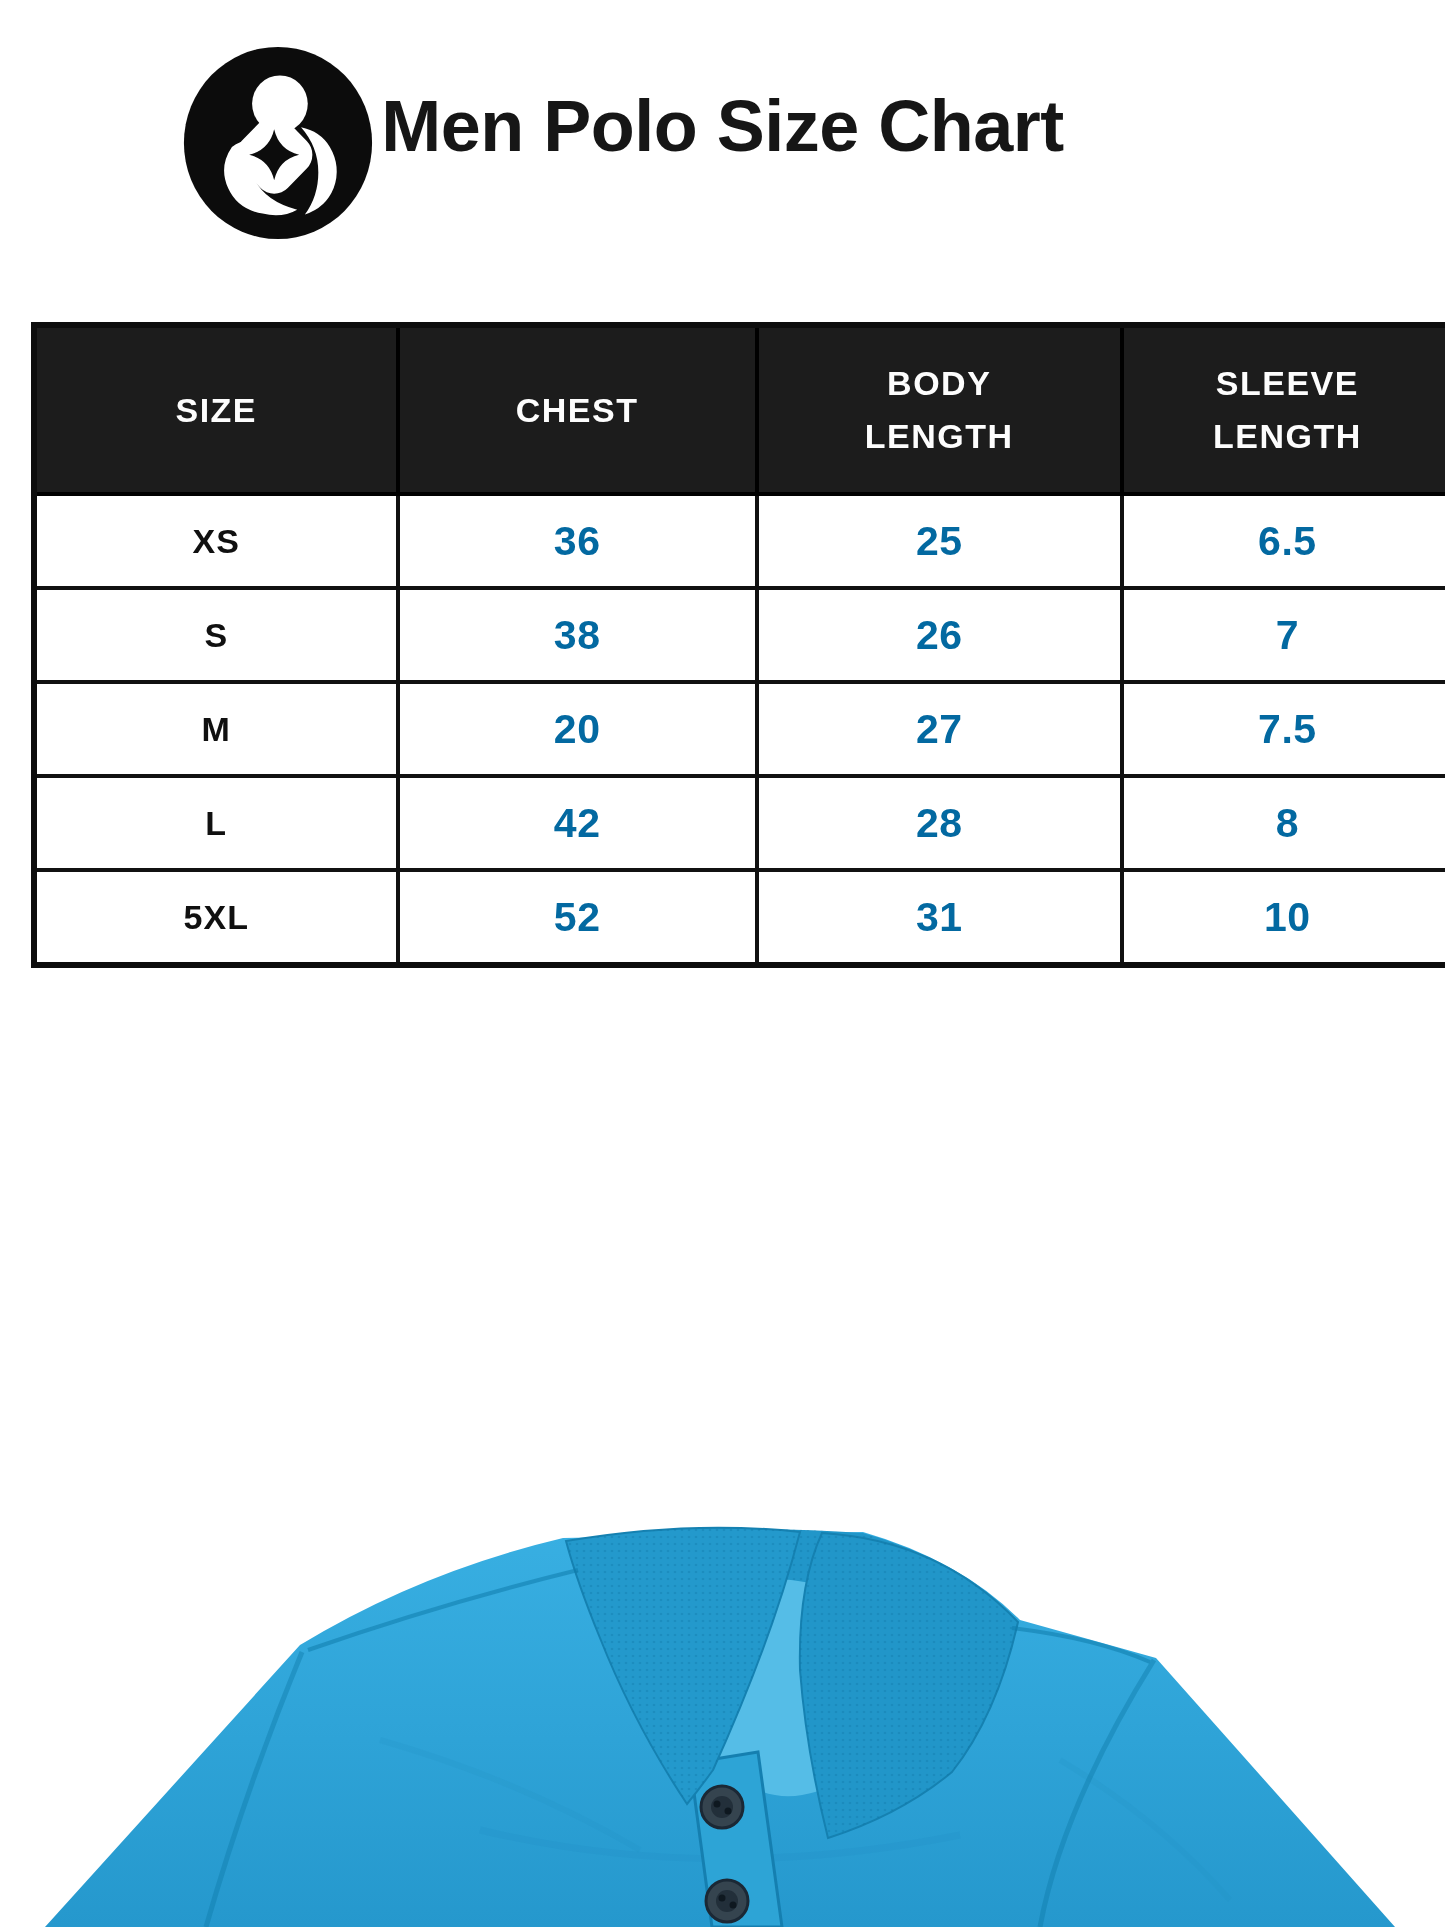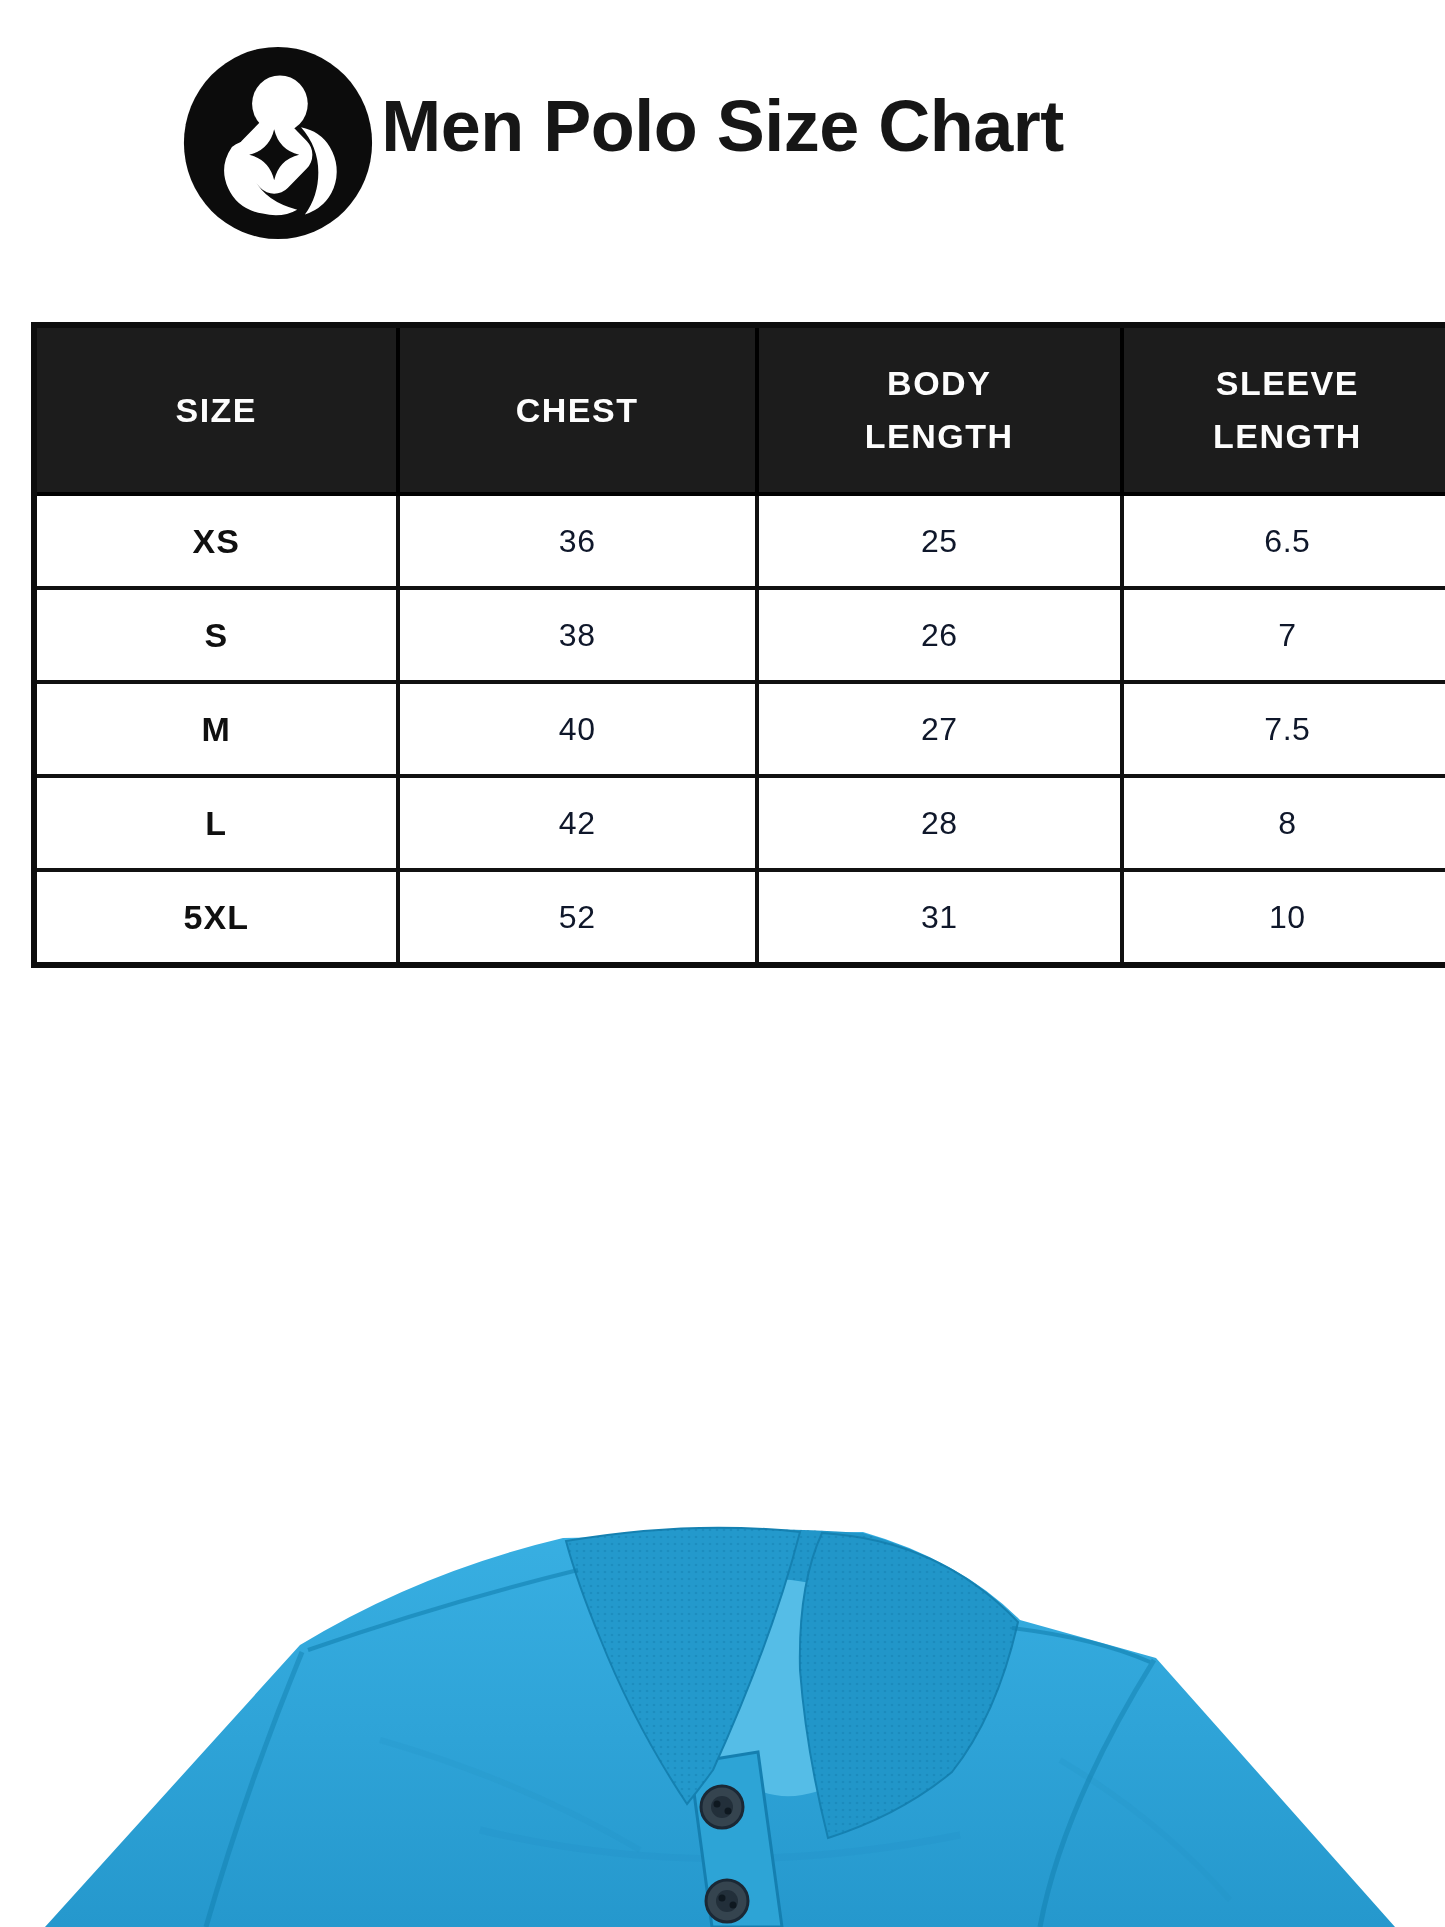--- a/index.html
+++ b/index.html
@@ -23,22 +23,22 @@
   table.size-chart col.c2{width:25.3%;}
   table.size-chart col.c3{width:25.7%;}
   table.size-chart col.c4{width:23.4%;}
   table.size-chart th{
     background:#1c1c1c;color:#fdfdfd;height:162px;
     font-size:34px;font-weight:bold;letter-spacing:1.5px;text-align:center;
     border:4px solid #000000;white-space:pre-line;line-height:1.55;
   }
   table.size-chart td{
     height:88px;text-align:center;vertical-align:middle;
-    font-size:32px;color:#0f172a;letter-spacing:0.5px;
-    border:4px solid #111111;background:#ffffff;font-weight:normal;
+    font-size:41px;color:#0369a1;letter-spacing:0.5px;
+    border:4px solid #111111;background:#ffffff;font-weight:bold;
   }
   table.size-chart td.size-cell{font-weight:bold;font-size:34px;color:#101010;letter-spacing:1px;}
   
   .note{
     position:absolute;left:0;top:1342px;width:100%;text-align:center;
     font-size:44px;font-weight:bold;color:#131313;line-height:68px;letter-spacing:-0.2px;
   }
   
   .shirt-svg{position:absolute;left:0;top:1520px;width:1445px;height:407px;display:block;}
 </style>
@@ -91,21 +91,21 @@
           <td>6.5</td>
         </tr>
         <tr>
           <td class="size-cell">S</td>
           <td>38</td>
           <td>26</td>
           <td>7</td>
         </tr>
         <tr>
           <td class="size-cell">M</td>
-          <td>40</td>
+          <td>20</td>
           <td>27</td>
           <td>7.5</td>
         </tr>
         <tr>
           <td class="size-cell">L</td>
           <td>42</td>
           <td>28</td>
           <td>8</td>
         </tr>
         <tr>

